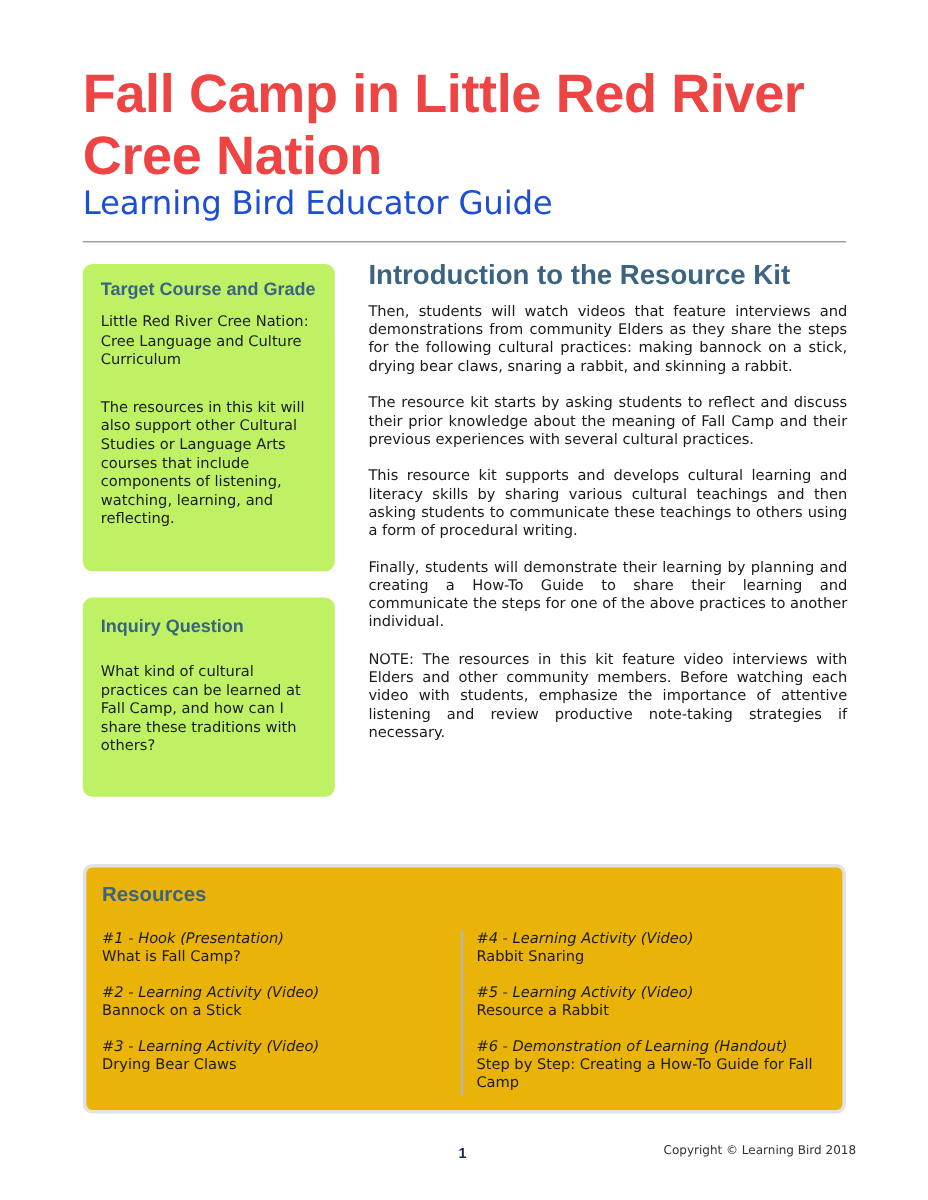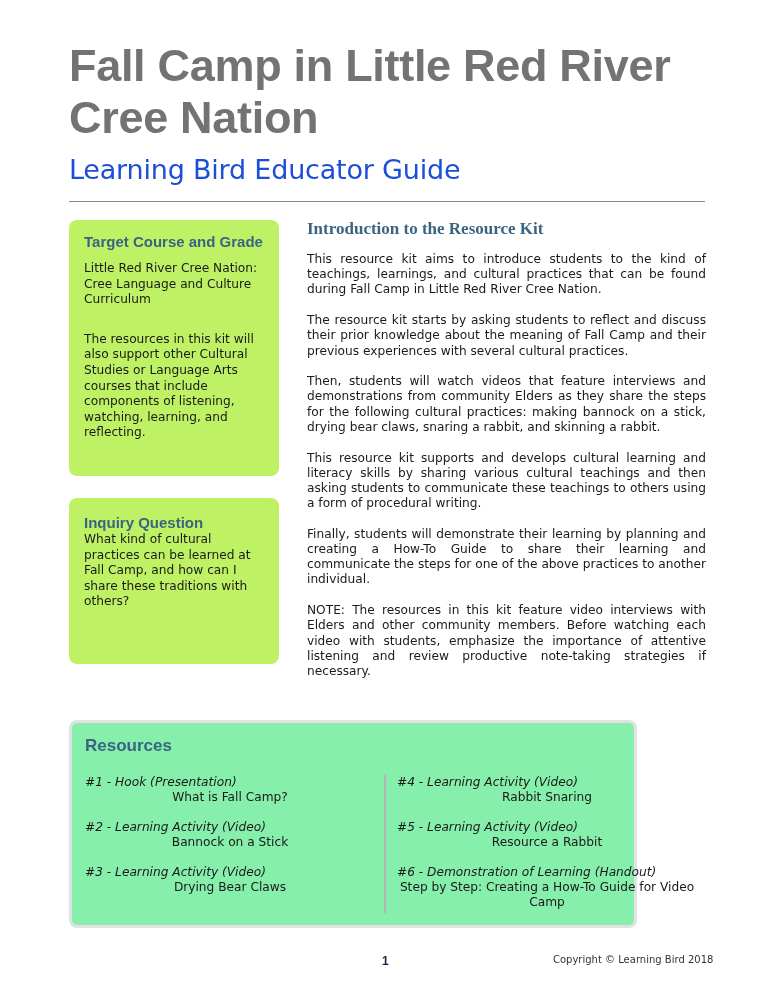--- a/index.html
+++ b/index.html
@@ -1,55 +1,55 @@
 <!DOCTYPE html>
 <html><head>
 <meta charset="utf-8">
 <style>
   html, body { margin: 0; padding: 0; background: #ffffff; }
   body { width: 773px; height: 1000px; position: relative; overflow: hidden;
          font-family: "DejaVu Sans", sans-serif; color: #1a1a1a; }
 
-  .title { position: absolute; left: 69px; top: 40px; width: 660px;
+  .title { position: absolute; left: 69px; top: 52px; width: 660px;
            font-family: "Liberation Sans", sans-serif; font-weight: bold;
-           font-size: 45px; line-height: 52px; color: #737373; margin: 0; letter-spacing: -0.3px; }
+           font-size: 45px; line-height: 52px; color: #ef4444; margin: 0; letter-spacing: -0.3px; }
   .subtitle { position: absolute; left: 69px; top: 154px;
               font-family: "DejaVu Sans", sans-serif; font-size: 27px; color: #1d4ed8; margin: 0; letter-spacing: -0.2px; }
   .rule { position: absolute; left: 69px; top: 201px; width: 636px; height: 0;
           border-top: 1.5px solid #8a8a8a; }
 
   .sidebox { position: absolute; left: 69px; width: 210px; background: #bef264;
              border-radius: 8px; box-sizing: border-box; padding: 12px 14px 0 15px; }
   .sidebox h3 { margin: 0; font-family: "Liberation Sans", sans-serif; font-weight: bold;
                 font-size: 15px; line-height: 19px; color: #3a6482; }
   .sidebox p { margin: 0; font-size: 12.2px; line-height: 15.6px; color: #1a1a1a; }
   #box-target { top: 220px; height: 256px; }
   #box-target h3 { margin-bottom: 10px; }
   #box-target p.p1 { margin-bottom: 24px; }
   #box-inquiry { top: 498px; height: 166px; }
-  #box-inquiry h3 { margin-top: 3px; }
+  #box-inquiry h3 { margin-top: 3px; margin-bottom: 20px; }
 
   .intro { position: absolute; left: 307px; top: 218px; width: 399px; }
-  .intro h2 { margin: 0 0 12px 0; font-family: Liberation Serif, serif; font-weight: bold;
-              font-size: 17px; line-height: 22px; color: #3a6482; }
+  .intro h2 { margin: 0 0 12px 0; font-family: Liberation Sans, sans-serif; font-weight: bold;
+              font-size: 23px; line-height: 22px; color: #3a6482; }
   .intro p { margin: 0 0 15.5px 0; font-size: 12.2px; line-height: 15.2px;
              text-align: justify; color: #1a1a1a; }
 
-  .resources { position: absolute; left: 69px; top: 720px; width: 568px; height: 208px;
-               box-sizing: border-box; border: 3px solid #e2e2e4; border-radius: 8px; background: #86efac; }
+  .resources { position: absolute; left: 69px; top: 720px; width: 636px; height: 208px;
+               box-sizing: border-box; border: 3px solid #e2e2e4; border-radius: 8px; background: #eab308; }
   .resources h2 { position: absolute; left: 13px; top: 13px; margin: 0;
                   font-family: "Liberation Sans", sans-serif; font-weight: bold; font-size: 17px; color: #3a6482; }
   .res-col { position: absolute; top: 52px; }
   .res-col.left { left: 13px; width: 290px; }
   .res-col.right { left: 325px; width: 300px; }
   .res-divider { position: absolute; left: 312px; top: 52px; width: 0; height: 138px;
                  border-left: 2px solid #b5b5b5; }
   .res-item { margin-bottom: 15px; font-size: 12.2px; line-height: 15px; }
   .res-item .rtype { font-style: italic; display: block; }
-  .res-item .rname { display: block; text-align: center; }
+  .res-item .rname { display: block; }
 
   .page-num { position: absolute; left: 382px; top: 954px; font-family: "Liberation Sans", sans-serif;
               font-weight: bold; font-size: 12px; color: #0f2a48; }
   .copyright { position: absolute; left: 553px; top: 954px; font-size: 10px; color: #333; }
 </style>
 </head>
 <body>
 
 <h1 class="title">Fall Camp in Little Red River Cree Nation</h1>
 <div class="subtitle">Learning Bird Educator Guide</div>
@@ -61,23 +61,22 @@
   <p>The resources in this kit will also support other Cultural Studies or Language Arts courses that include components of listening, watching, learning, and reflecting.</p>
 </div>
 
 <div class="sidebox" id="box-inquiry">
   <h3>Inquiry Question</h3>
   <p>What kind of cultural practices can be learned at Fall Camp, and how can I share these traditions with others?</p>
 </div>
 
 <div class="intro">
   <h2>Introduction to the Resource Kit</h2>
-  <p>This resource kit aims to introduce students to the kind of teachings, learnings, and cultural practices that can be found during Fall Camp in Little Red River Cree Nation.</p>
+  <p>Then, students will watch videos that feature interviews and demonstrations from community Elders as they share the steps for the following cultural practices: making bannock on a stick, drying bear claws, snaring a rabbit, and skinning a rabbit.</p>
   <p>The resource kit starts by asking students to reflect and discuss their prior knowledge about the meaning of Fall Camp and their previous experiences with several cultural practices.</p>
-  <p>Then, students will watch videos that feature interviews and demonstrations from community Elders as they share the steps for the following cultural practices: making bannock on a stick, drying bear claws, snaring a rabbit, and skinning a rabbit.</p>
   <p>This resource kit supports and develops cultural learning and literacy skills by sharing various cultural teachings and then asking students to communicate these teachings to others using a form of procedural writing.</p>
   <p>Finally, students will demonstrate their learning by planning and creating a How-To Guide to share their learning and communicate the steps for one of the above practices to another individual.</p>
   <p>NOTE: The resources in this kit feature video interviews with Elders and other community members.  Before watching each video with students, emphasize the importance of attentive listening and review productive note-taking strategies if necessary.</p>
 </div>
 
 <div class="resources">
   <h2>Resources</h2>
   <div class="res-col left">
     <div class="res-item">
       <span class="rtype">#1 - Hook (Presentation)</span>
@@ -97,19 +96,19 @@
     <div class="res-item">
       <span class="rtype">#4 - Learning Activity (Video)</span>
       <span class="rname">Rabbit Snaring</span>
     </div>
     <div class="res-item">
       <span class="rtype">#5 - Learning Activity (Video)</span>
       <span class="rname">Resource a Rabbit</span>
     </div>
     <div class="res-item">
       <span class="rtype">#6 - Demonstration of Learning (Handout)</span>
-      <span class="rname">Step by Step: Creating a How-To Guide for Video Camp</span>
+      <span class="rname">Step by Step: Creating a How-To Guide for Fall Camp</span>
     </div>
   </div>
 </div>
 
 <div class="page-num">1</div>
 <div class="copyright">Copyright © Learning Bird 2018</div>
 
 </body></html>

